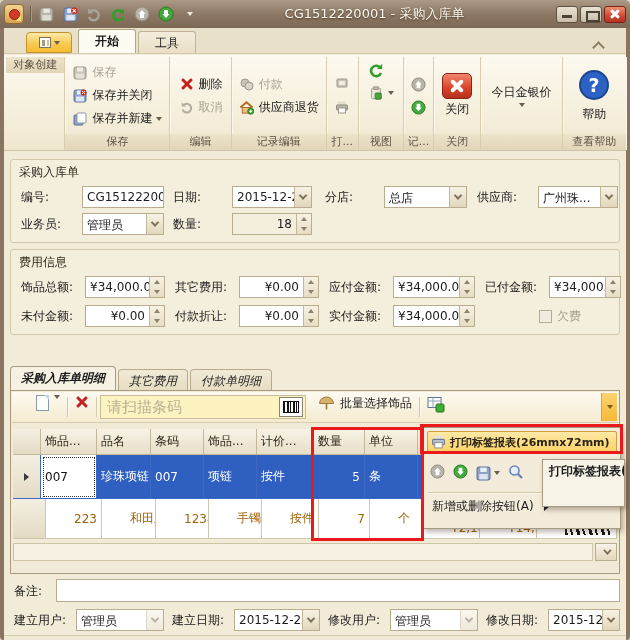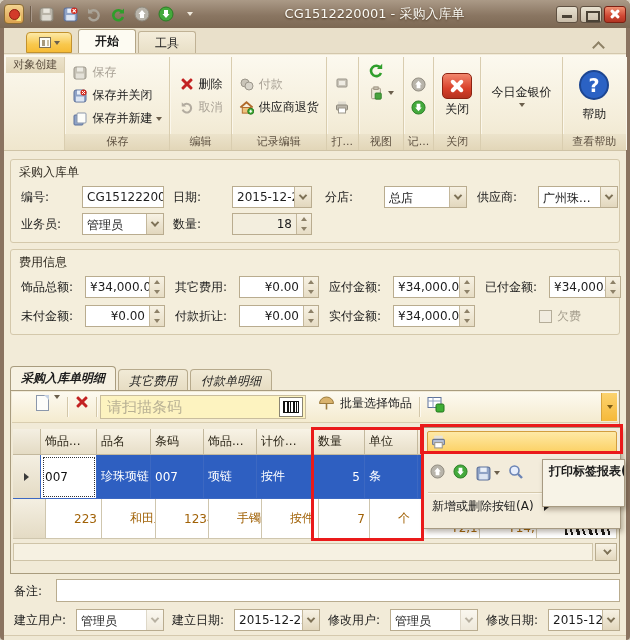--- a/index.html
+++ b/index.html
@@ -642,20 +642,21 @@
           <span class="chk"></span>
         </div>
 
       <div class="popup">
         <div class="hlitem">
           <span><svg width="15" height="15" viewBox="0 0 14 14">
                 <rect x="3" y="1.5" width="8" height="4" fill="#e8e4d9"></rect>
                 <rect x="1.5" y="5" width="11" height="5" rx="1" fill="#b7c1d6" stroke="#6b7894"></rect>
                 <rect x="3.5" y="8" width="7" height="5" fill="#fff" stroke="#9b968a"></rect>
               </svg></span>
+          <span>打印标签报表(26mmx72mm)</span>
         </div>
         <div class="pico">
           <span><svg width="15" height="15" viewBox="0 0 16 16">
                 <circle cx="8" cy="8" r="7" fill="#b8b4aa" stroke="#8e897d"></circle>
                 <path d="M8 4l3.5 4H10v4H6V8H4.5z" fill="#fff"></path>
               </svg></span>
           <span><svg width="15" height="15" viewBox="0 0 16 16">
                 <circle cx="8" cy="8" r="7" fill="#44a93c" stroke="#2b7d25"></circle>
                 <path d="M8 12L4.5 8H6V4h4v4h1.5z" fill="#fff"></path>
               </svg></span>

